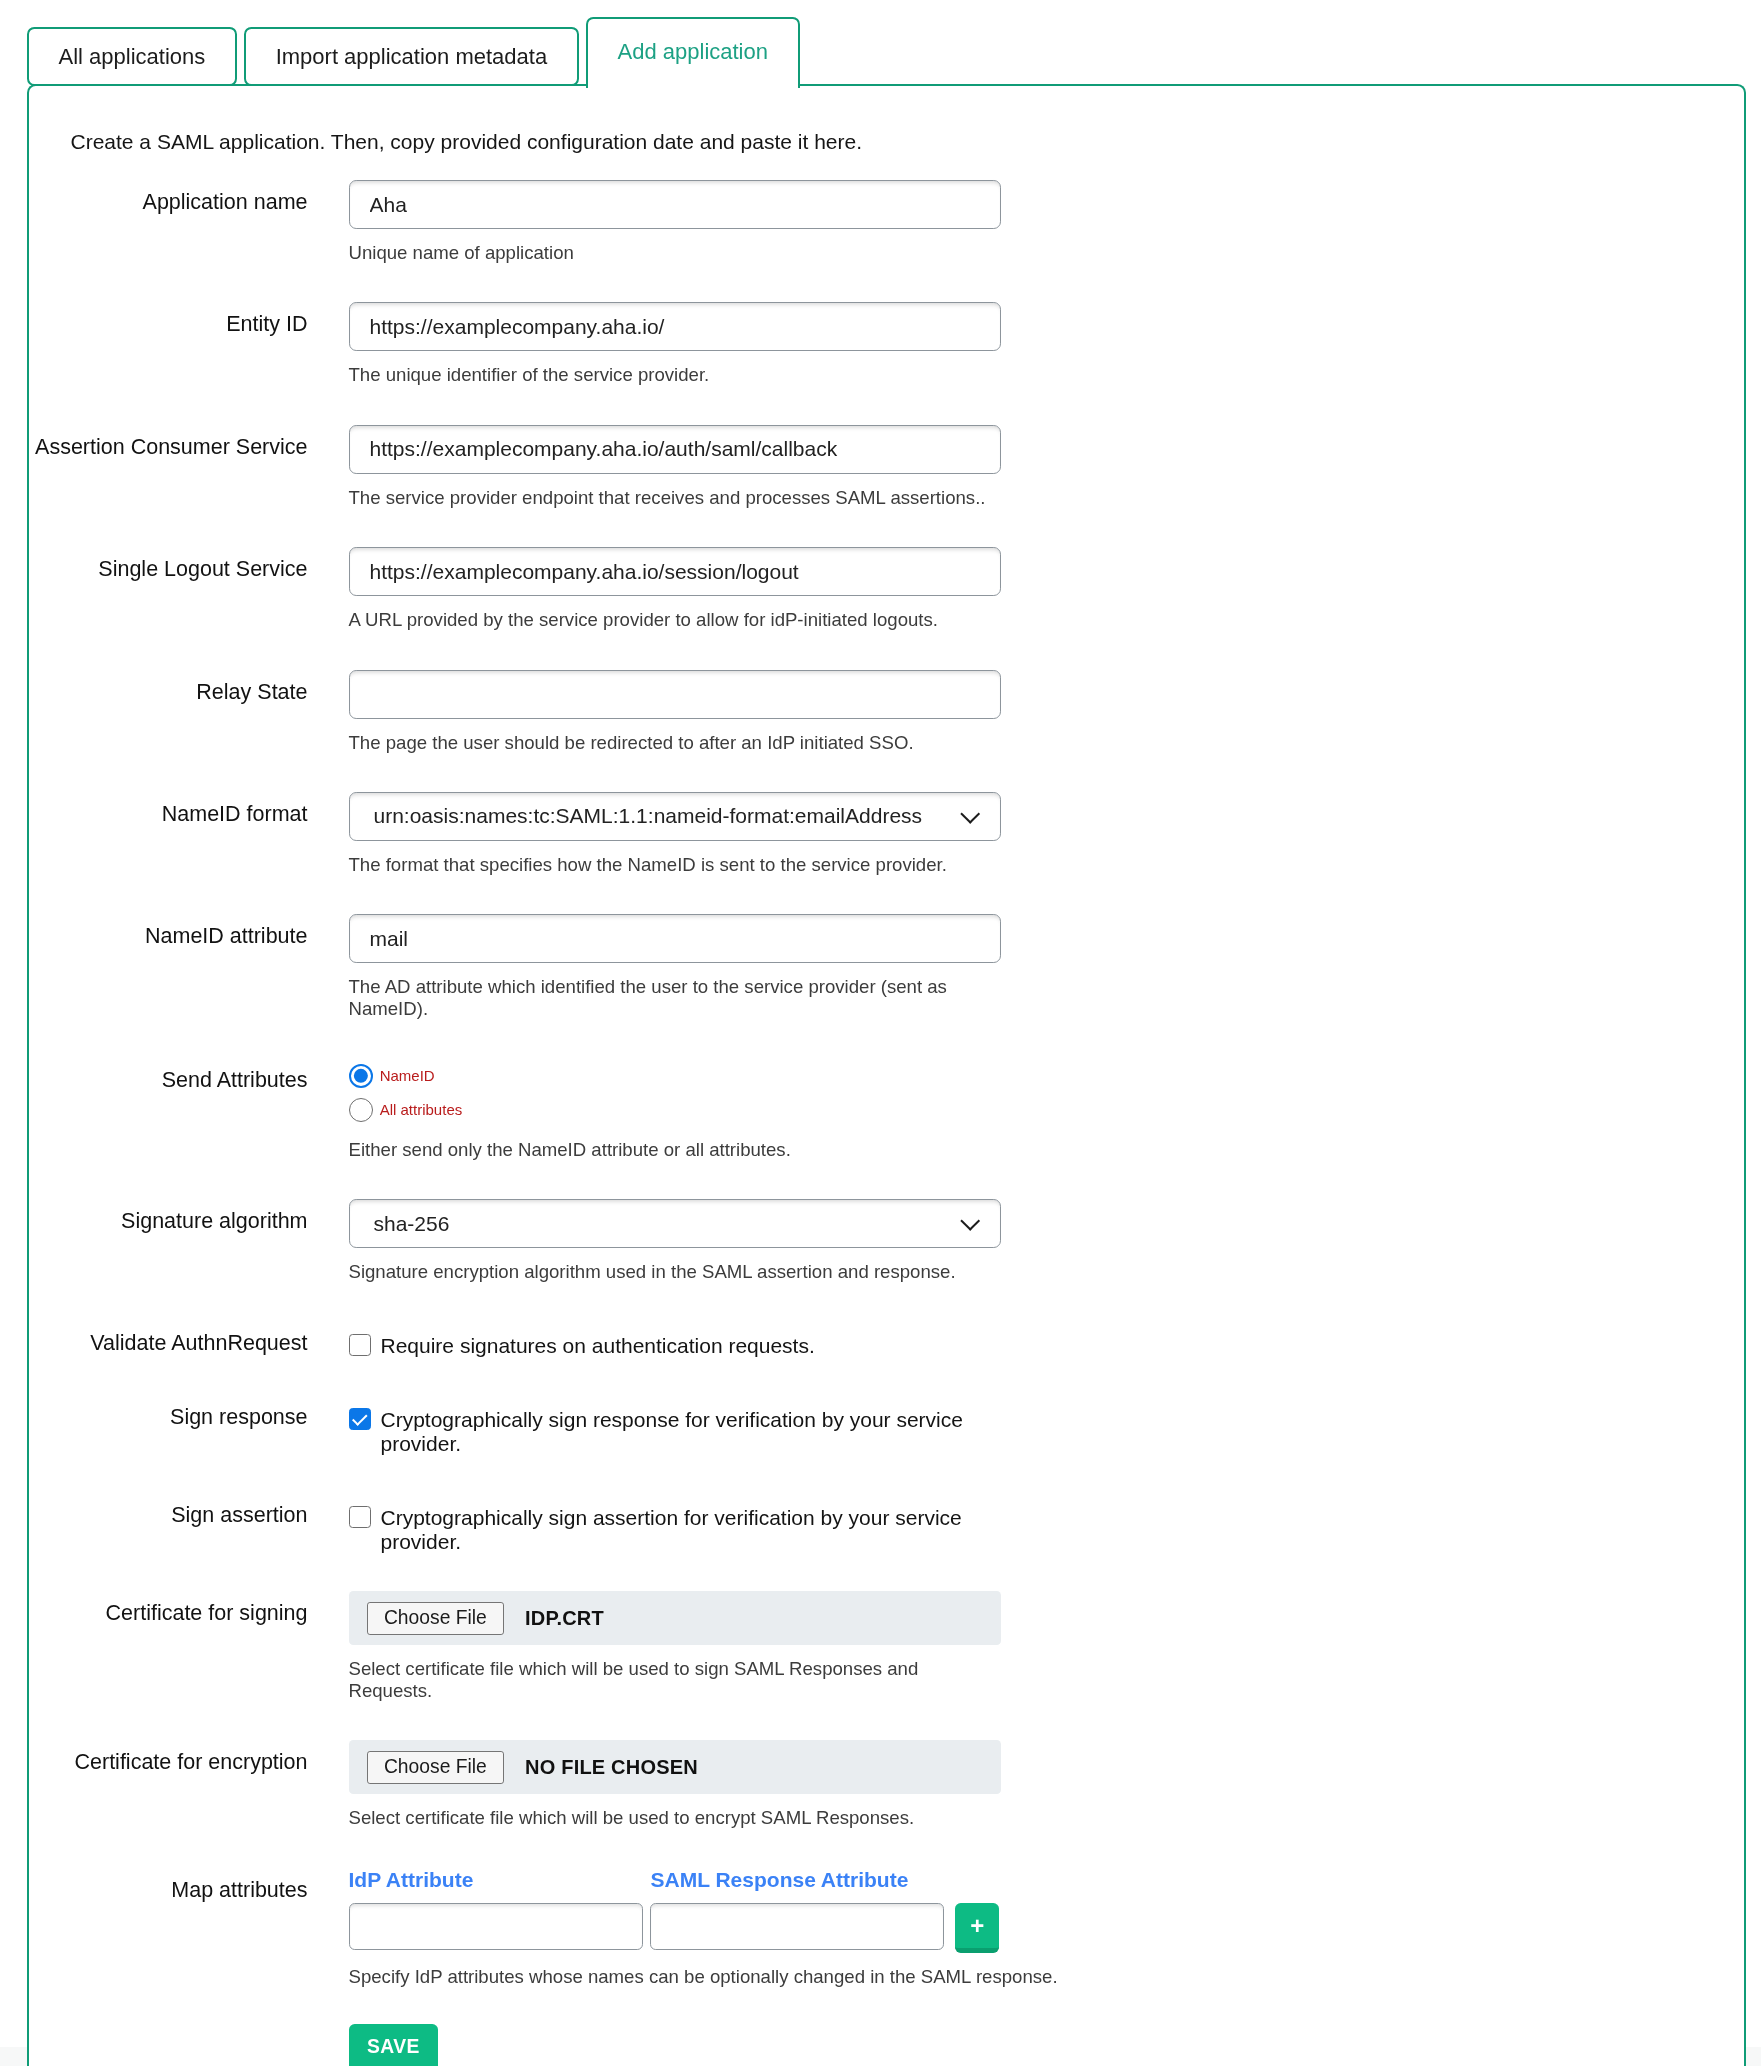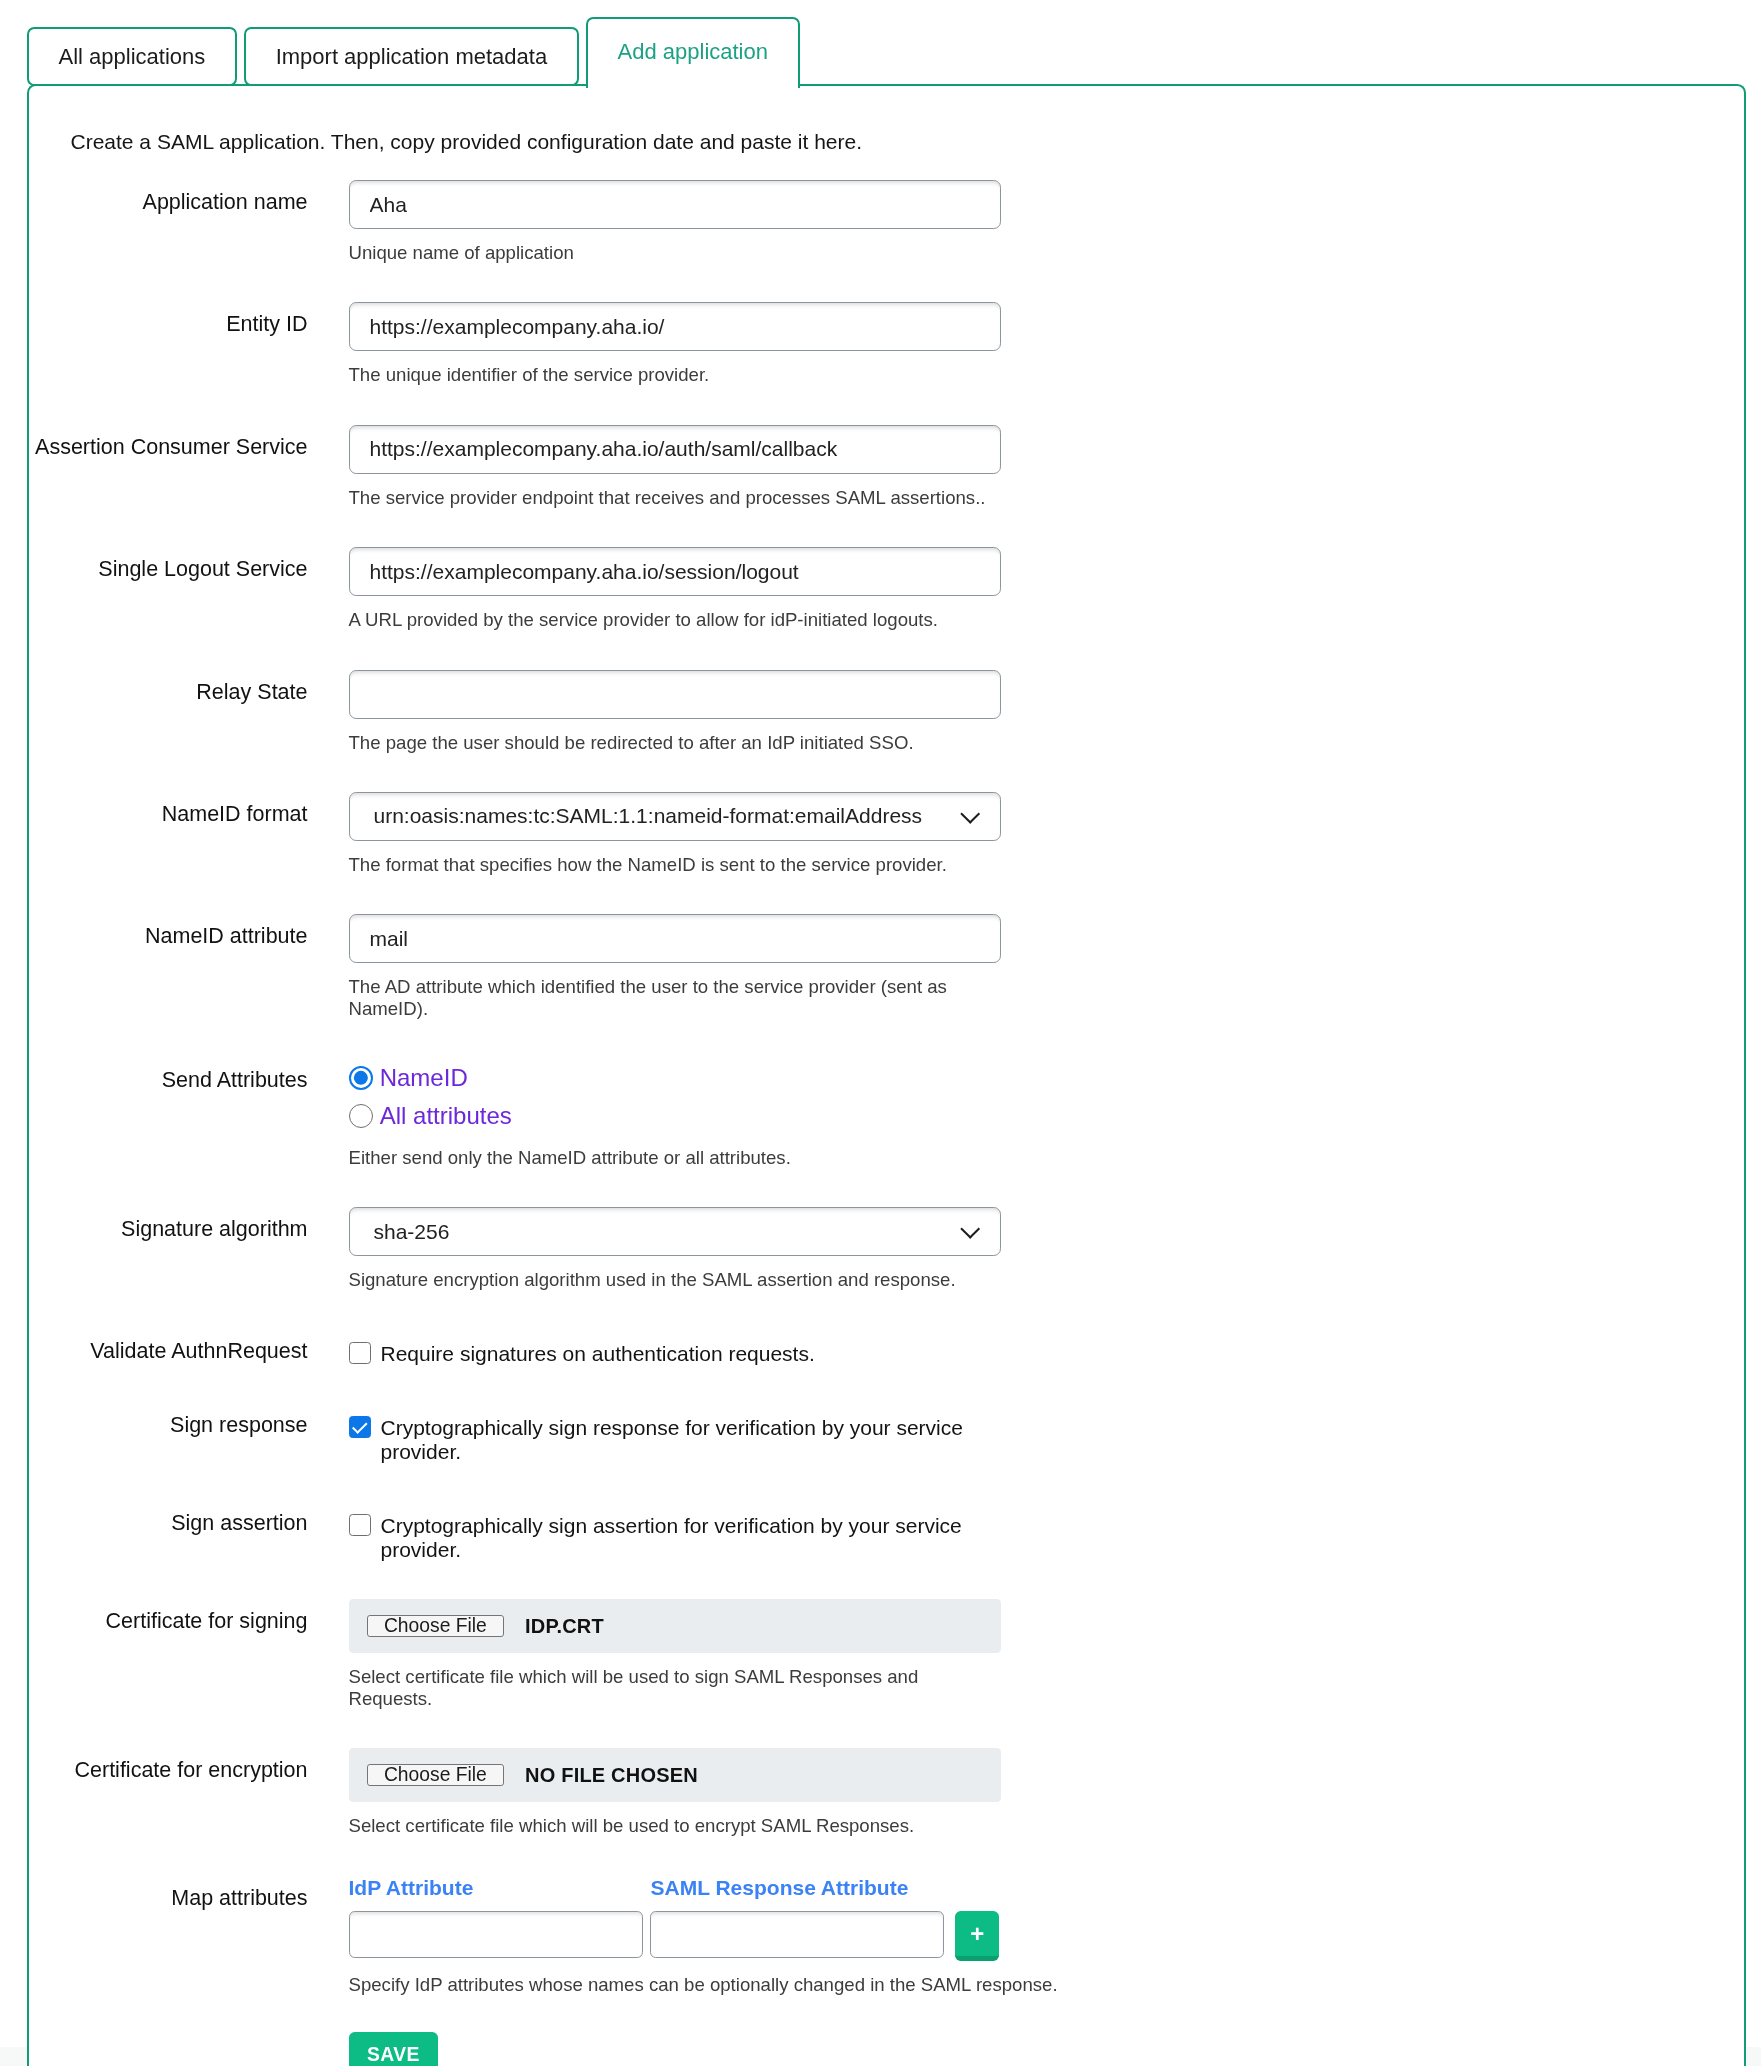--- a/index.html
+++ b/index.html
@@ -40,35 +40,35 @@
           transform:rotate(45deg) translateY(-2.9px); flex:none; margin-right:4.3px; }
 
   .help { margin-top:13px; font-size:18.6px; color:#3c3c3c; line-height:1.15; }
 
   
   .radio-line { display:flex; align-items:center; margin-bottom:10px; cursor:pointer; }
   .radio { width:24px; height:24px; border-radius:50%; border:1.4px solid #6f6f6f; background:#fff; flex:none; position:relative; }
   .radio.checked { border:2.1px solid #0b77e8; }
   .radio.checked::after { content:""; position:absolute; left:50%; top:50%; width:14.3px; height:14.3px;
                           transform:translate(-50%,-50%); border-radius:50%; background:#0b77e8; }
-  .radio-text { font-size:24px; margin-left:7.2px; color:#6d28d9; }
+  .radio-text { font-size:15px; margin-left:7.2px; color:#b91c1c; }
 
   
   .check-line { display:flex; align-items:flex-start; padding-top:13px; cursor:pointer; }
   .cbx { width:22px; height:22px; border:1.4px solid #6f6f6f; border-radius:3.6px; background:#fff; flex:none;
          display:flex; align-items:center; justify-content:center; }
   .cbx.checked { background:#0b77e8; border-color:#0b77e8; }
   .cbx.checked::after { content:""; width:5.7px; height:11.5px; border-right:2.9px solid #fff; border-bottom:2.9px solid #fff;
                         transform:rotate(45deg); margin-bottom:3.6px; }
   .check-text { font-size:21px; margin-left:10px; color:#141414; }
   .frow.cbrow { margin-bottom:37px; }
 
   
   .filebox { width:100%; height:54px; background:#e9edf0; border-radius:4.3px; display:flex; align-items:center; padding-left:18.6px; }
-  .filebtn { height:22px; padding:0 15.8px; border:1.4px solid #757575; border-radius:2.9px; background:#f6f6f6;
+  .filebtn { height:33px; padding:0 15.8px; border:1.4px solid #757575; border-radius:2.9px; background:#f6f6f6;
              font-family:"Liberation Sans", sans-serif; font-size:19.3px; color:#1b1b1b; cursor:pointer;
              display:flex; align-items:center; }
   .filename { font-size:20px; font-weight:bold; color:#111; margin-left:21.5px; letter-spacing:0.2px; }
 
   
   .map-heads { display:flex; margin-bottom:11.5px; }
   .map-heads .mh { font-size:21px; font-weight:bold; color:#3b82f6; }
   .mh1 { width:302px; }
   .mh2 { width:296px; }
   .map-inputs { display:flex; align-items:stretch; }

